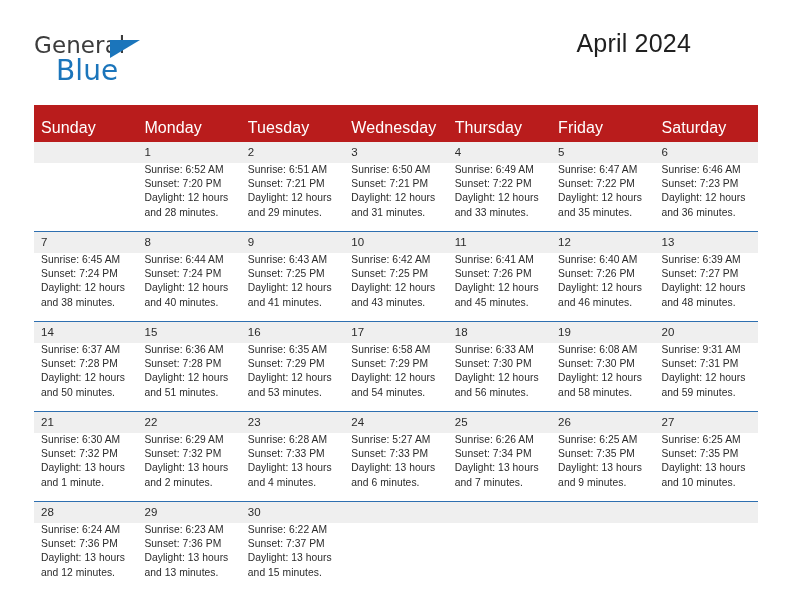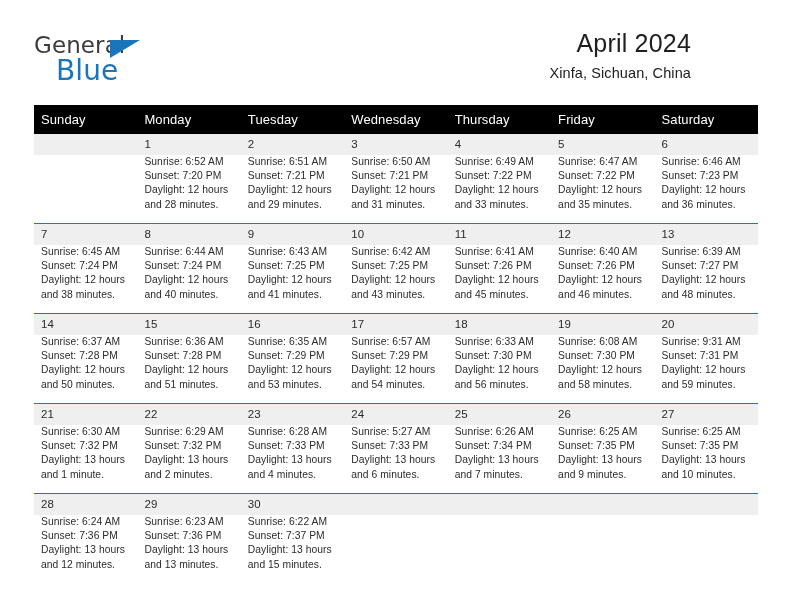--- a/index.html
+++ b/index.html
@@ -99,26 +99,26 @@
     top: 105px;
     width: 724px;
     border-collapse: collapse;
     table-layout: fixed;
   }
   .calendar col {
     width: 103.43px;
   }
 
   thead th {
-    background: #000000;
+    background: #b91c1c;
     color: #ffffff;
-    font-size: 13px;
+    font-size: 16px;
     font-weight: 400;
     text-align: left;
-    padding: 5px 0 5px 7px;
+    padding: 13px 0 5px 7px;
     height: 19px;
     letter-spacing: 0.1px;
   }
 
   tbody td {
     vertical-align: top;
     padding: 0;
     height: 89px;
     border-top: 1.6px solid #2e6fb0;
     background: #ffffff;
@@ -159,21 +159,20 @@
   <div class="header">
 
     <div class="brand">
       <span class="brand-general">General</span>
       <span class="brand-triangle"></span>
       <span class="brand-blue">Blue</span>
     </div>
 
     <div class="titles">
       <div class="cal-title">April 2024</div>
-      <div class="cal-subtitle">Xinfa, Sichuan, China</div>
     </div>
 
   </div>
 
   <table class="calendar">
     <colgroup>
       <col>
         <col>
         <col>
         <col>
@@ -341,21 +340,21 @@
             <div class="info">
               <div>Sunrise: 6:35 AM</div>
               <div>Sunset: 7:29 PM</div>
               <div>Daylight: 12 hours</div>
               <div>and 53 minutes.</div>
             </div>
           </td>
           <td>
             <div class="daynum">17</div>
             <div class="info">
-              <div>Sunrise: 6:57 AM</div>
+              <div>Sunrise: 6:58 AM</div>
               <div>Sunset: 7:29 PM</div>
               <div>Daylight: 12 hours</div>
               <div>and 54 minutes.</div>
             </div>
           </td>
           <td>
             <div class="daynum">18</div>
             <div class="info">
               <div>Sunrise: 6:33 AM</div>
               <div>Sunset: 7:30 PM</div>

